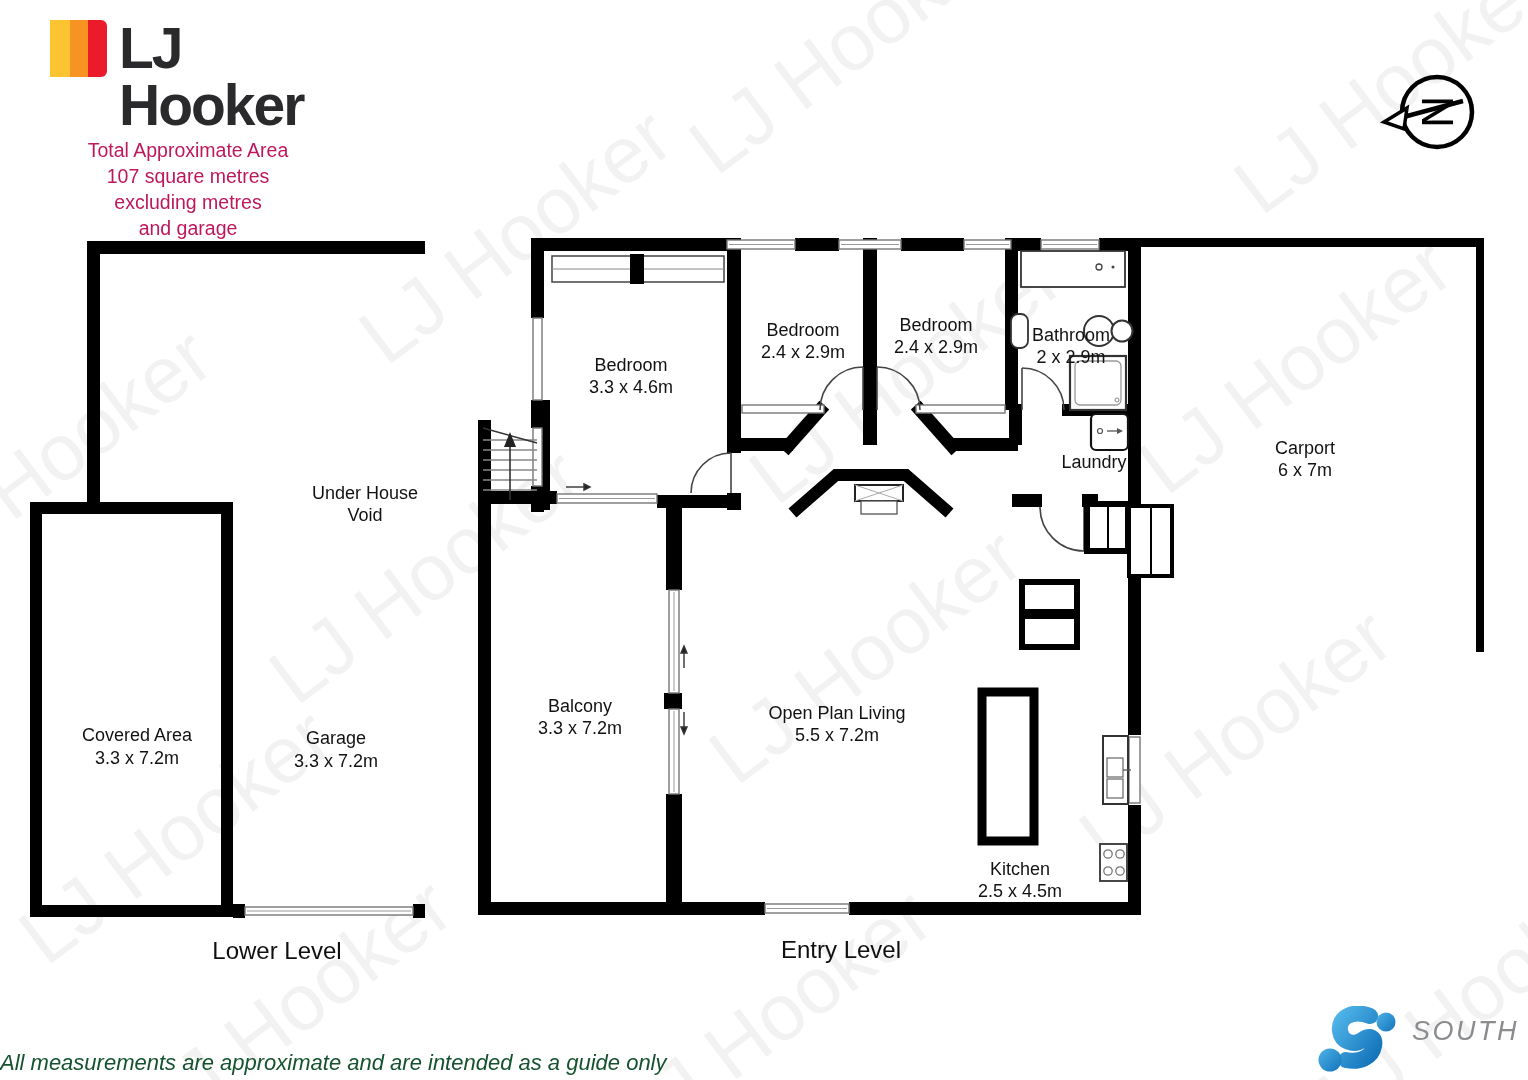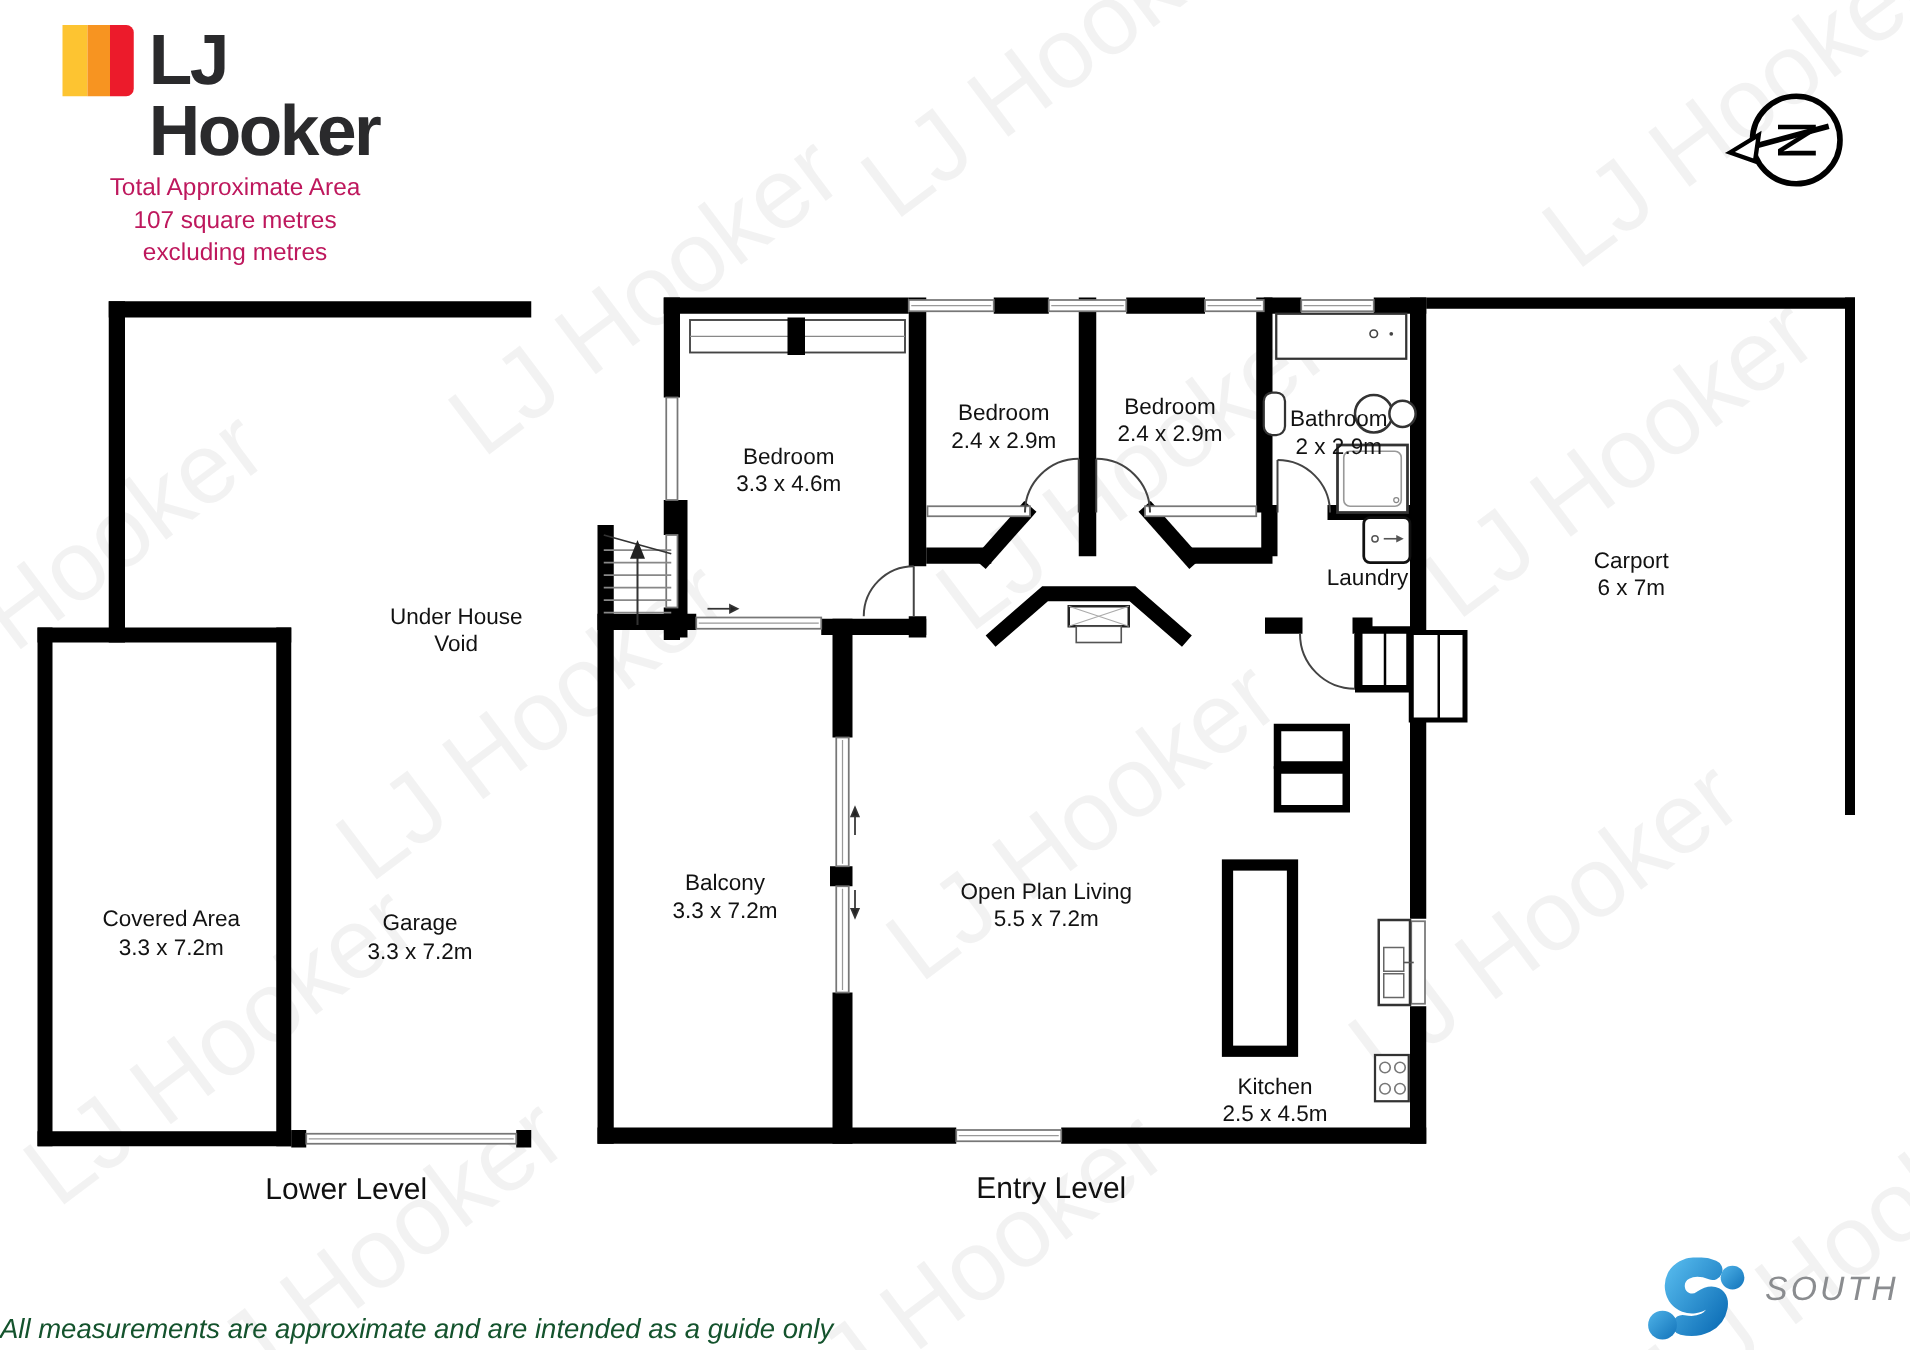--- a/index.html
+++ b/index.html
@@ -61,20 +61,21 @@
         <div class="stripe s1"></div>
           <div class="stripe s2"></div>
           <div class="stripe s3"></div>
       </div>
       <div class="brand">LJ Hooker</div>
     </div>
     <div class="area-note">
       <div>Total Approximate Area</div>
       <div>107 square metres</div>
       <div>excluding metres</div>
+      <div>and garage</div>
     </div>
   </div>
 
   <svg class="plan" viewBox="0 0 1528 1080">
 
     <g fill="#000">
 
       <rect x="531" y="238" width="196" height="13"></rect>
       <rect x="795" y="238" width="44" height="13"></rect>
       <rect x="901" y="238" width="63" height="13"></rect>

